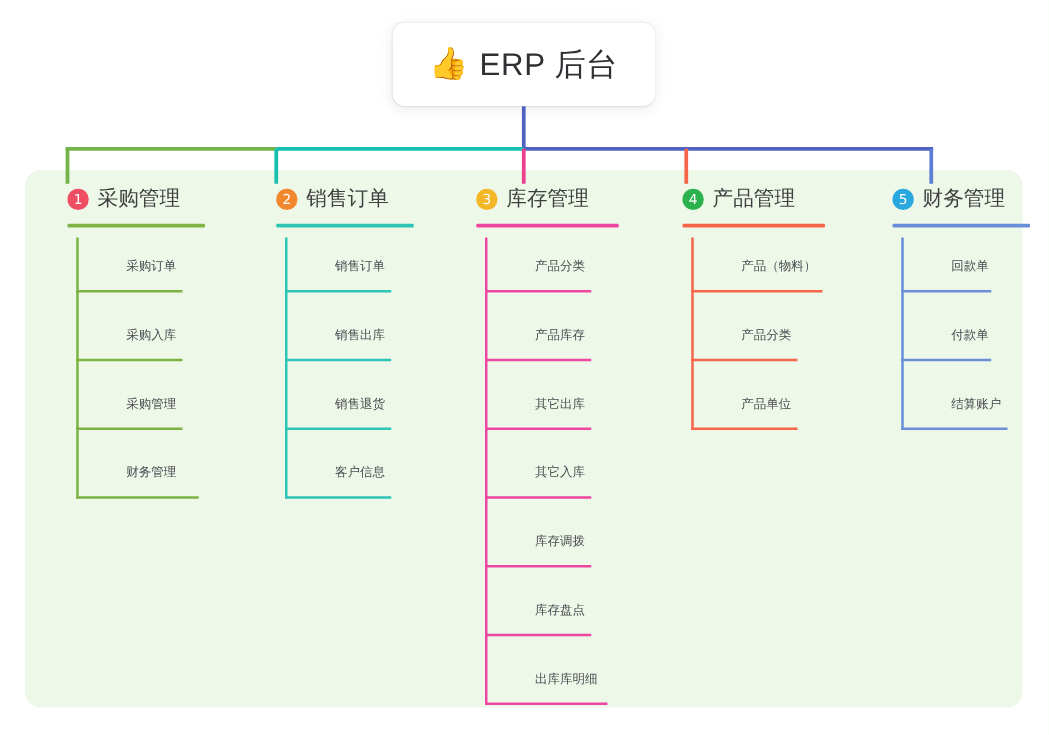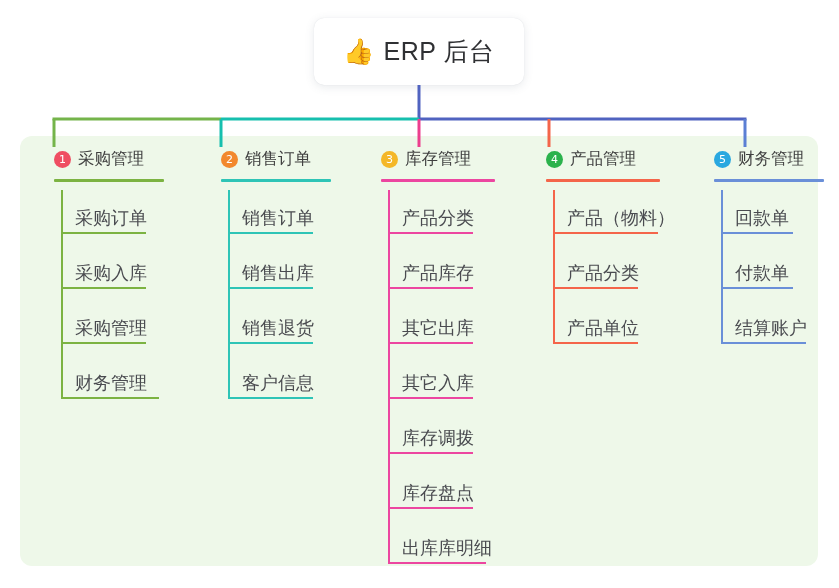--- a/index.html
+++ b/index.html
@@ -40,21 +40,21 @@
     width:17px;height:17px;border-radius:50%;
     color:#fff;font-size:11px;line-height:17px;text-align:center;
     flex:0 0 auto;font-family:"DejaVu Sans",sans-serif;
   }
   .head-label{font-size:16.5px;color:#404040;white-space:nowrap;}
   .head-rule{position:absolute;left:18px;top:33px;height:3px;border-radius:1px;}
 
   .items{position:absolute;left:25px;top:44px;}
   .spine{position:absolute;left:0;top:0;width:2px;}
   .item{position:relative;height:55px;}
-  .item-label{position:absolute;left:14px;top:16px;font-size:18px;color:#4a4b50;white-space:nowrap;}
+  .item-label{position:absolute;left:40px;top:16px;font-size:10px;color:#4a4b50;white-space:nowrap;}
   .item-rule{position:absolute;left:0;top:42px;height:2px;}
 </style>
 </head>
 <body>
 
 <div id="stage">
 
   <div class="title-card">
     <div class="title-inner">
       <span class="title-emoji">👍</span>

